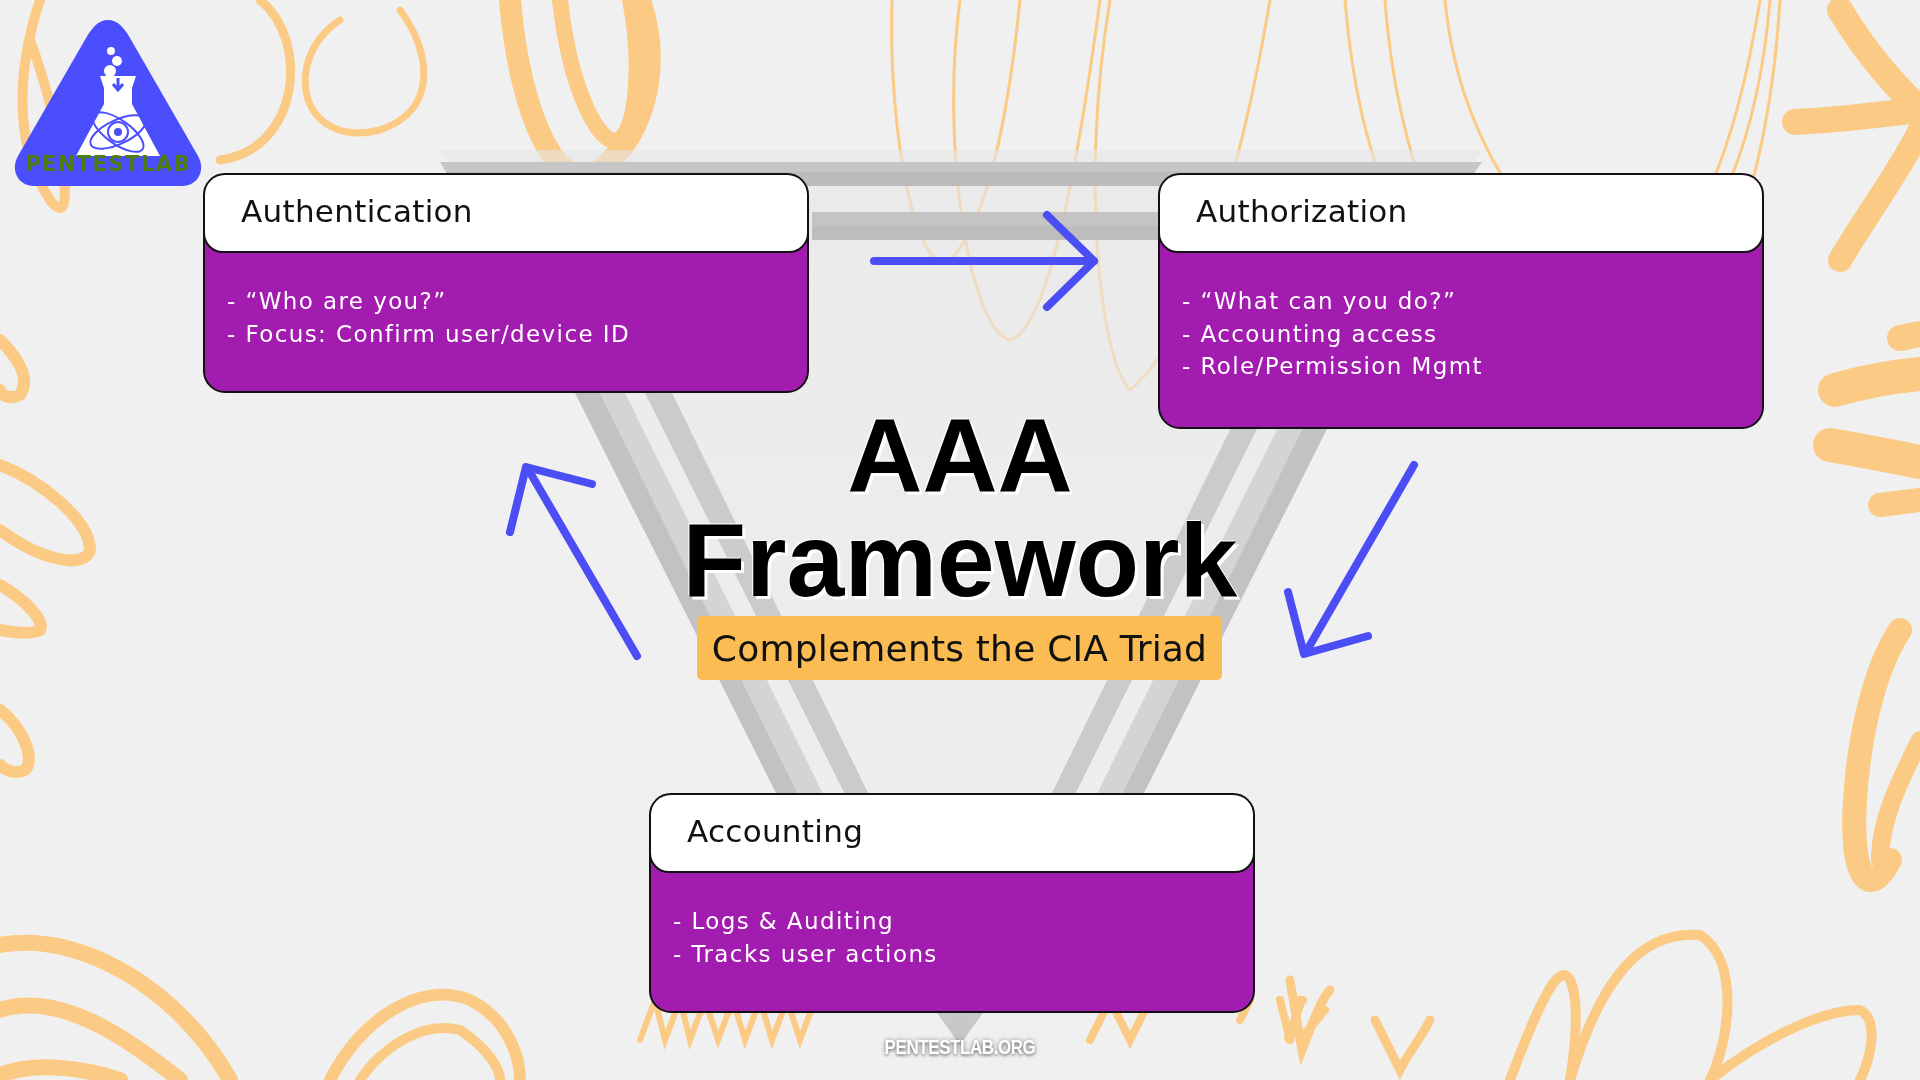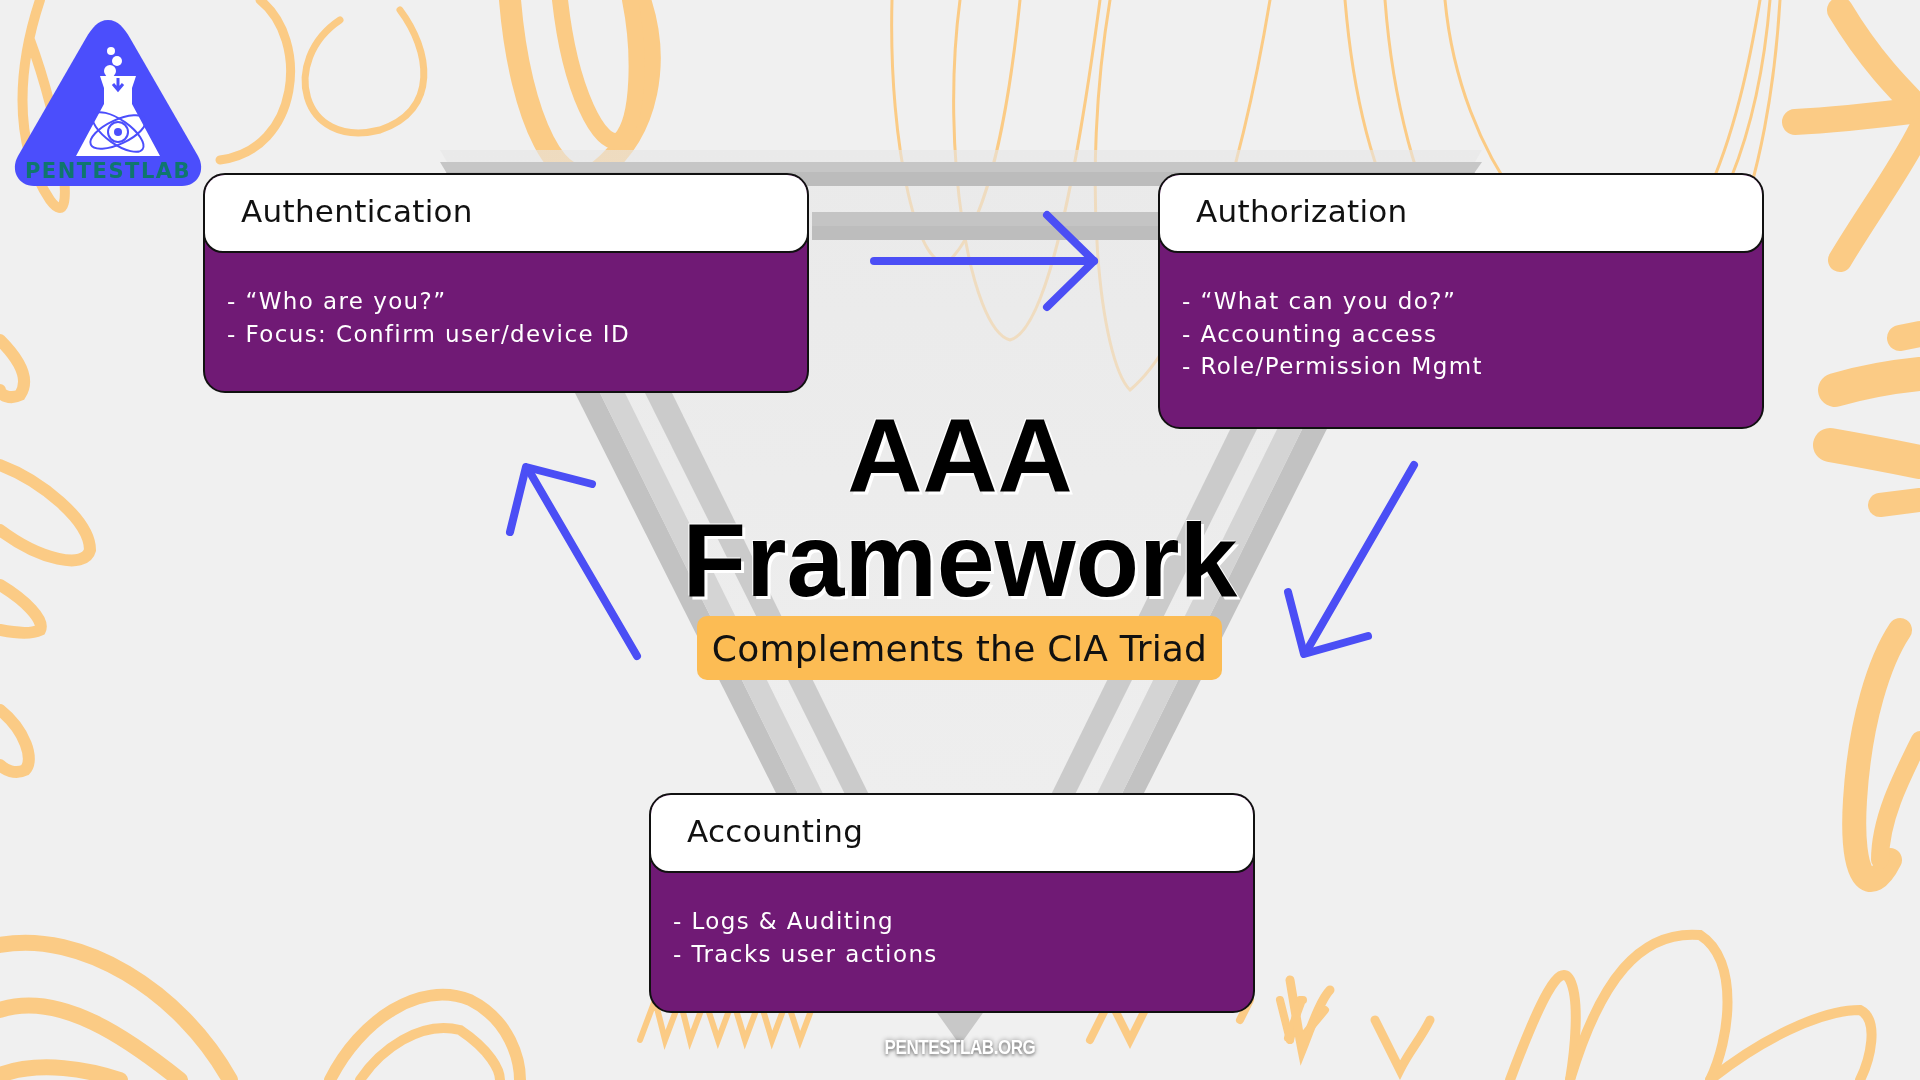--- a/index.html
+++ b/index.html
@@ -5,26 +5,26 @@
   html, body { margin: 0; padding: 0; }
   body {
     width: 1920px; height: 1080px; overflow: hidden; position: relative;
     background: #f0f0f0;
     font-family: "DejaVu Sans", sans-serif;
   }
   .layer { position: absolute; left: 0; top: 0; width: 1920px; height: 1080px; }
   .logo { position: absolute; left: 10px; top: 14px; width: 196px; height: 176px; }
   .logo-text {
     position: absolute; left: 10px; top: 152px; width: 196px; text-align: center;
-    color: #0f766e; font-family: "DejaVu Sans", sans-serif; font-weight: bold;
-    font-size: 21px; letter-spacing: 1.5px; margin-top: 7px;
+    color: #4d7c0f; font-family: "DejaVu Sans", sans-serif; font-weight: bold;
+    font-size: 21px; letter-spacing: 1.5px;
   }
   .card {
     position: absolute; width: 606px; height: 218px;
-    background: #701a75; border: 2px solid #111; border-radius: 22px;
+    background: #a21caf; border: 2px solid #111; border-radius: 22px;
     box-sizing: border-box; overflow: hidden;
   }
   .card-header {
     position: absolute; left: -2px; top: -2px; right: -2px; height: 80px;
     background: #ffffff; border: 2px solid #111; border-radius: 20px;
     box-sizing: border-box;
   }
   .card-title {
     position: absolute; left: 36px; top: 18px;
     font-family: "DejaVu Sans", sans-serif; font-size: 31px; color: #111;
@@ -38,21 +38,21 @@
   .card-line { display: block; white-space: nowrap; }
   .main-title {
     position: absolute; left: 560px; width: 800px; text-align: center;
     font-family: "Liberation Sans", sans-serif; font-weight: bold; color: #000;
     text-shadow: 3px 3px 0 #ffffff, -1px -1px 0 #ffffff;
   }
   .title-aaa { top: 400px; font-size: 104px; line-height: 110px; }
   .title-framework { top: 505px; font-size: 104px; line-height: 110px; }
   .subtitle-pill {
     position: absolute; left: 697px; top: 616px; width: 525px; height: 64px;
-    background: #fcbc54; border-radius: 10px;
+    background: #fcbc54; border-radius: 5px;
     display: flex; align-items: center; justify-content: center;
   }
   .subtitle-text {
     font-family: "DejaVu Sans", sans-serif; font-size: 36px; color: #111;
     letter-spacing: 0.2px;
   }
   .footer {
     position: absolute; left: 760px; width: 400px; top: 1036px; text-align: center;
     font-family: "Liberation Sans", sans-serif; font-weight: bold; font-size: 20px;
     color: #ffffff; letter-spacing: -0.5px; transform: scaleX(0.85);

